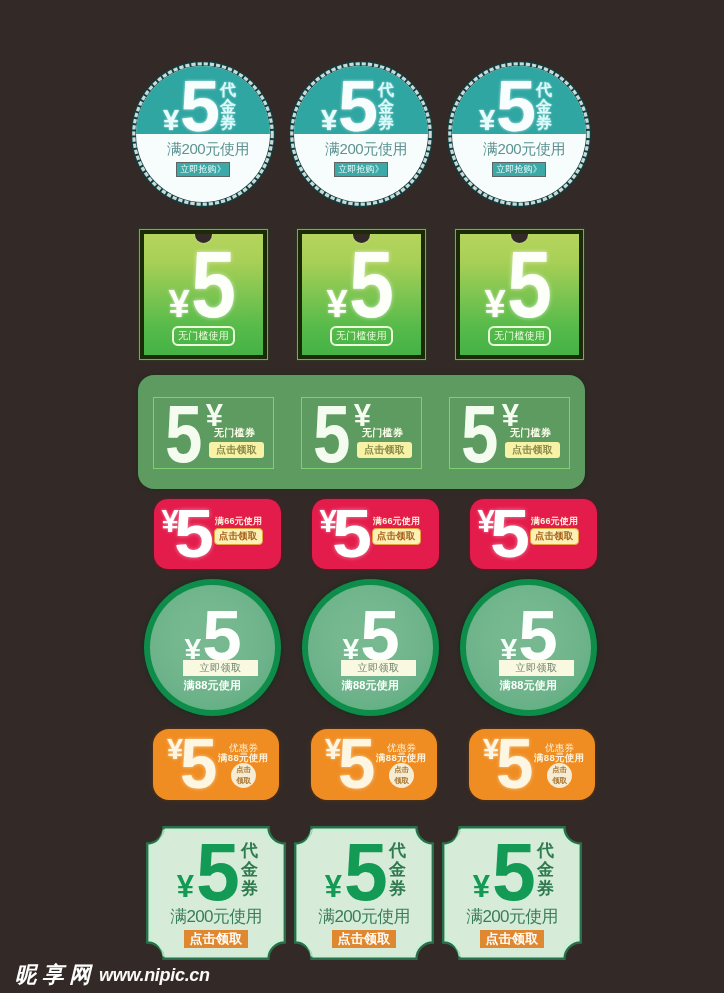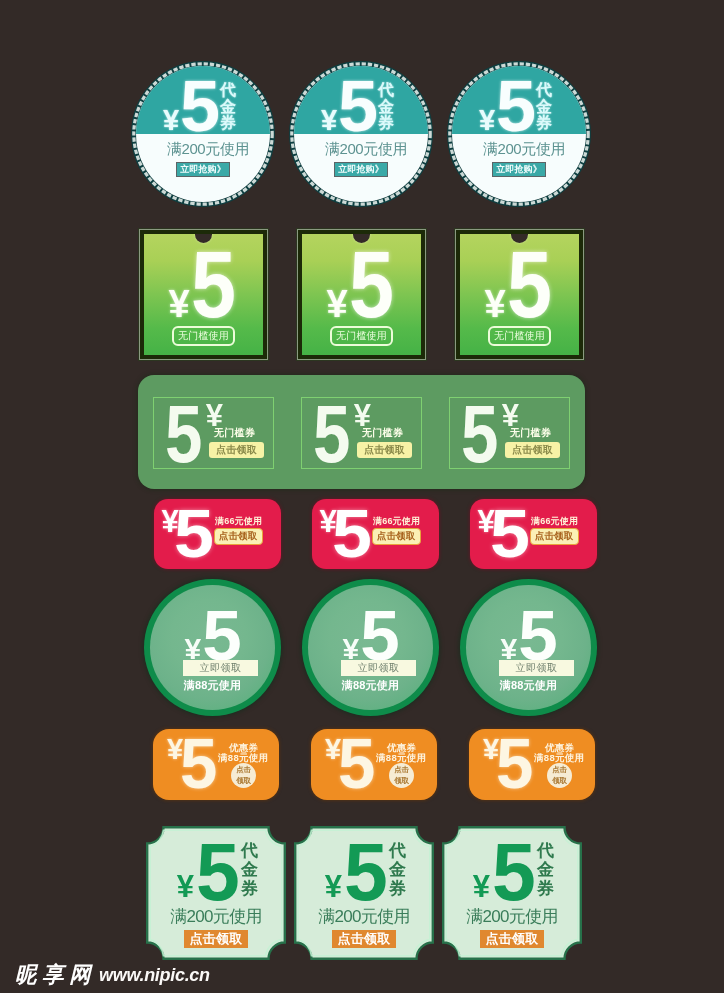--- a/index.html
+++ b/index.html
@@ -22,21 +22,21 @@
    line-height:1;text-shadow:0 0 2px rgba(240,255,255,.9);}
 .r1 .big5{position:absolute;left:44px;top:3.5px;font-size:72px;font-weight:bold;color:#f8fefe;
    line-height:1;text-shadow:0 0 3px rgba(240,255,255,.8);}
 .r1 .vlabel{position:absolute;left:84px;top:16px;width:16px;
    font-size:16px;font-weight:bold;color:#dbfafb;line-height:16.5px;text-align:center;
    text-shadow:0 0 2px rgba(220,250,250,.8);}
 .r1 .note{position:absolute;left:5px;top:74px;width:134px;text-align:center;white-space:nowrap;
    font-size:15px;color:#5d9391;letter-spacing:-.4px;}
 .r1 .btn{position:absolute;left:40px;top:95.7px;width:54px;height:15px;
    background:#3aa9a7;border:1.2px solid #5c6466;box-sizing:border-box;
-   font-size:9px;color:#eefbfb;line-height:13px;text-align:center;letter-spacing:.1px;font-weight:bold;}
+   font-size:9px;color:#eefbfb;line-height:13px;text-align:center;letter-spacing:.1px;}
 
 
 .r2{width:129px;height:131px;}
 .r2 .frame{position:absolute;inset:0;border:1.4px solid #8a9a80;box-sizing:border-box;
    background:#1c2a08;outline:1.4px solid #2c3620;}
 .r2 .fill{position:absolute;left:4.4px;top:4.4px;right:4.4px;bottom:4.4px;overflow:hidden;
    background:linear-gradient(180deg,#b4d45e 0%,#a9d056 22%,#7ec551 50%,#55ba4a 78%,#45b246 100%);}
 .r2 .notch{position:absolute;left:50%;margin-left:-8.5px;top:-9px;width:17px;height:18px;
    border-radius:0 0 9px 9px;background:#332a27;box-shadow:0 0 3px rgba(255,255,255,.35);}
 .r2 .amtrow{position:absolute;left:0;top:0;width:100%;height:100%;}
@@ -98,21 +98,21 @@
 
 
 .r6{width:126px;height:71px;border-radius:16px;background:#ef8d22;
    box-shadow:0 0 3px 1px rgba(110,55,5,.5);}
 .r6 .amtwrap{position:absolute;left:0;top:0;width:100%;height:100%;}
 .r6 .yen{position:absolute;left:13.9px;top:5.8px;font-size:29px;font-weight:bold;color:#fdf6e3;
    line-height:1;text-shadow:0 0 3px rgba(255,250,235,.7);}
 .r6 .big5{position:absolute;left:27.1px;top:-0.3px;font-size:70px;font-weight:bold;color:#fdf6e3;
    line-height:1;transform:scaleX(.96);transform-origin:left top;
    text-shadow:0 0 4px rgba(255,250,235,.6);}
-.r6 .lbl1{position:absolute;left:76px;top:12.6px;font-size:9.5px;font-weight:bold;color:#fdf3de;
+.r6 .lbl1{position:absolute;left:76px;top:12.6px;font-size:9.5px;font-weight:normal;color:#fdf3de;
    letter-spacing:.3px;}
 .r6 .lbl2{position:absolute;left:65px;top:22.6px;font-size:9.5px;font-weight:bold;color:#fdf3de;
    letter-spacing:.3px;}
 .r6 .cbtn{position:absolute;left:78px;top:34px;width:25px;height:25px;border-radius:50%;
    background:#f6ecd4;font-size:7.5px;font-weight:bold;color:#ac7b35;line-height:10.5px;
    text-align:center;padding-top:2px;box-sizing:border-box;letter-spacing:-.2px;}
 
 
 .r7{width:140px;height:134px;}
 .r7 .paper{position:absolute;left:0;top:0;width:140px;height:134px;overflow:visible;}

